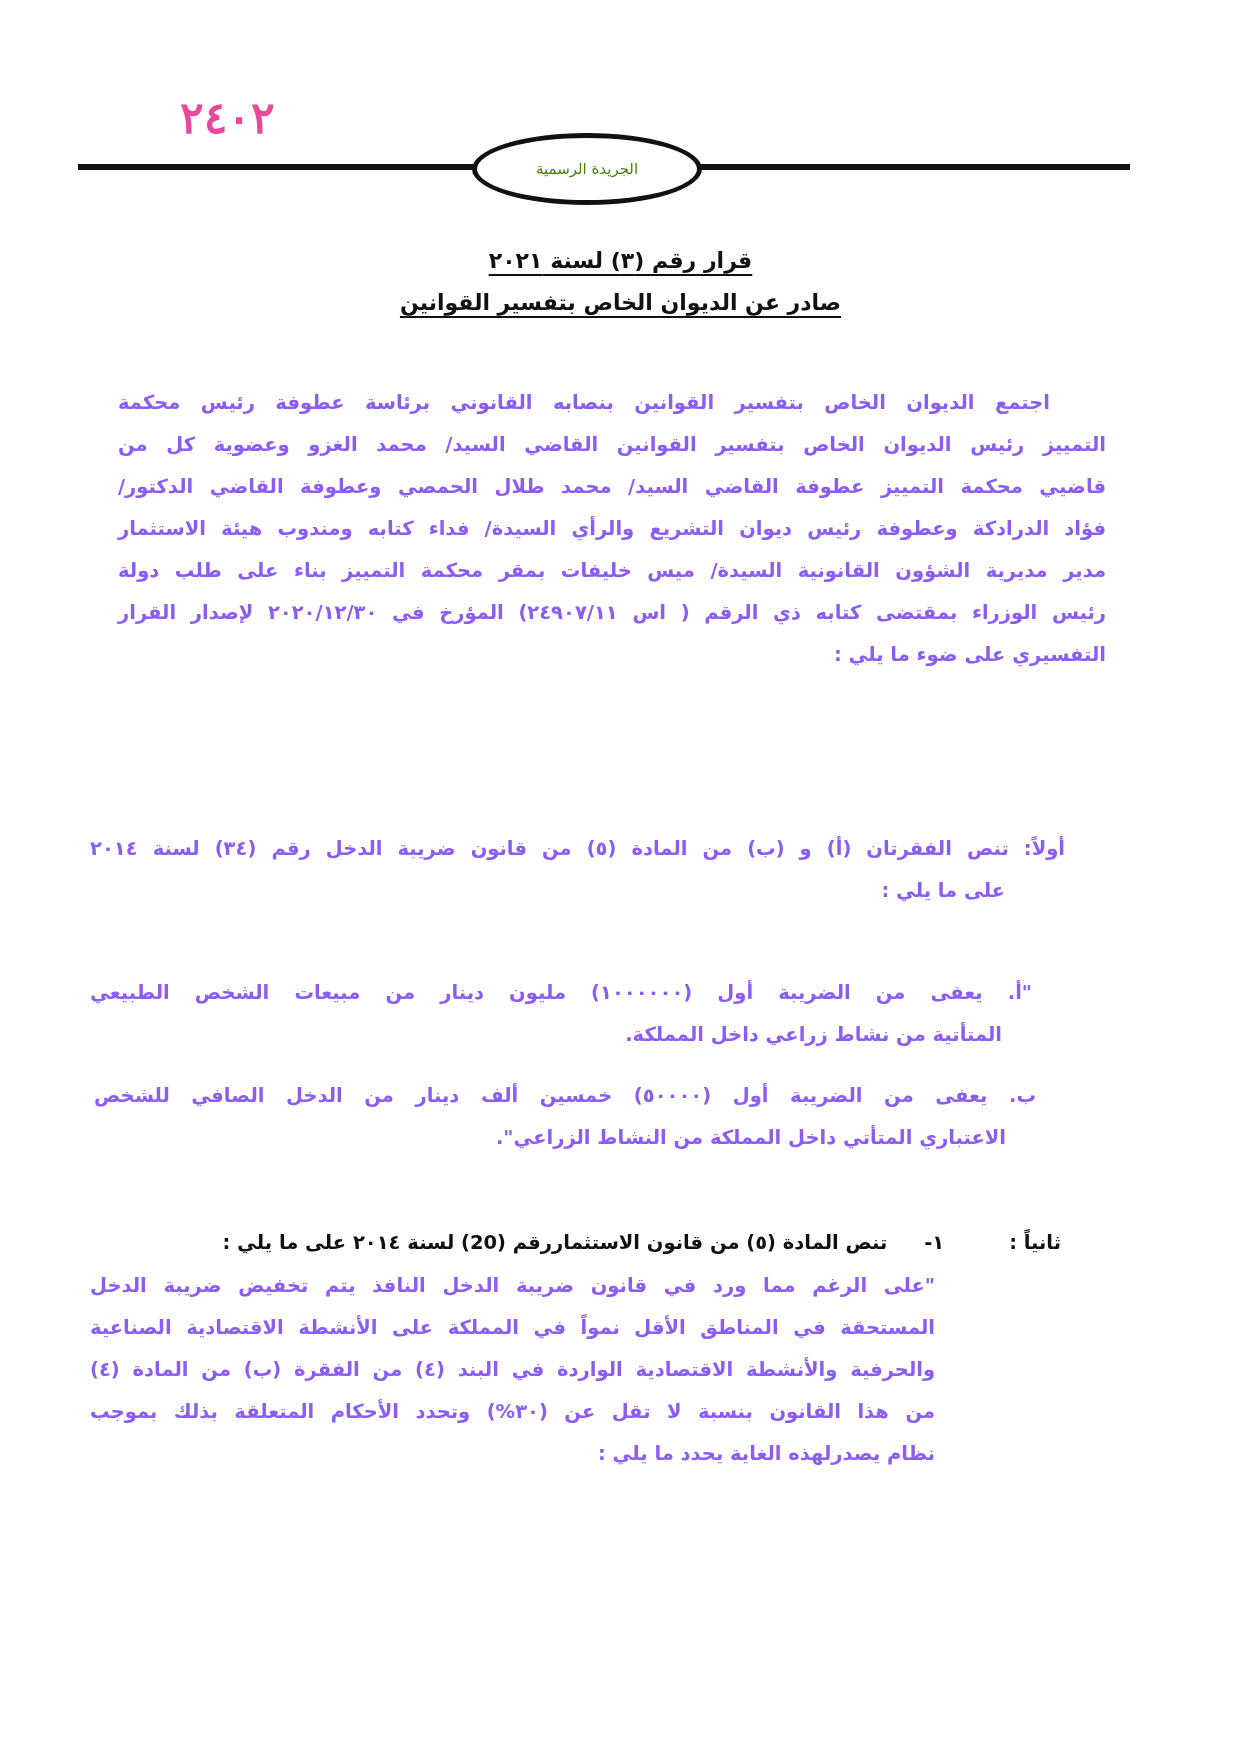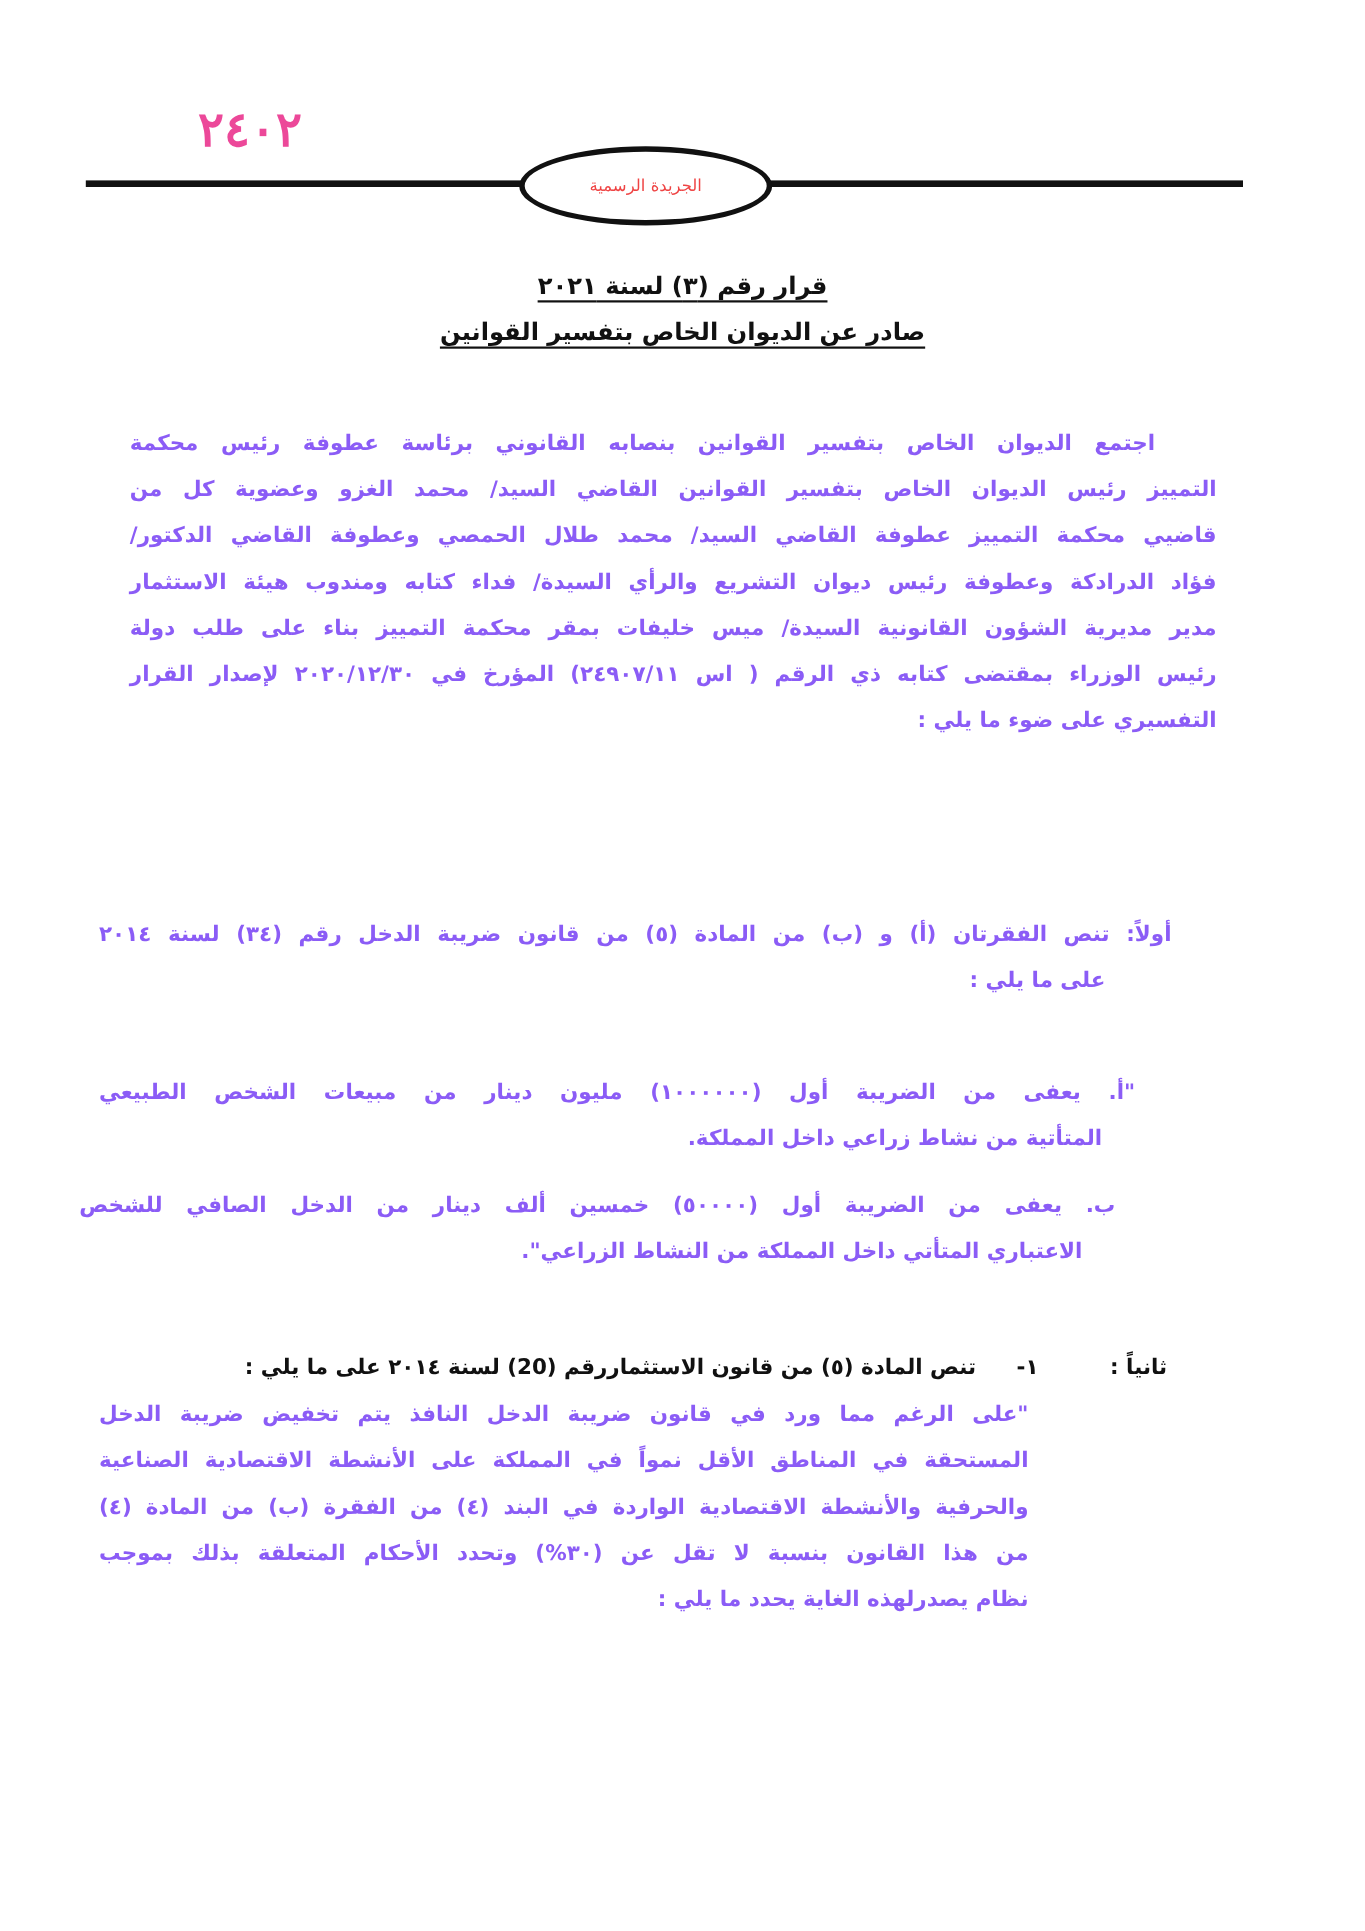--- a/index.html
+++ b/index.html
@@ -15,21 +15,21 @@
     .header-rule {
       position: absolute; left: 78px; top: 164px; width: 1052px; height: 6px;
       background: #111;
     }
     .header-ellipse {
       position: absolute; left: 472px; top: 133px; width: 230px; height: 72px;
       border: 5px solid #111; border-radius: 50%; background: #fff;
       box-sizing: border-box; display: flex; align-items: center; justify-content: center;
     }
     .header-ellipse span {
-      font-family: "DejaVu Sans", sans-serif; font-size: 15px; color: #ef4444;
+      font-family: "DejaVu Sans", sans-serif; font-size: 15px; color: #4d7c0f;
     }
     .title {
       position: absolute; left: 0; width: 1241px; text-align: center; direction: rtl;
     }
     .title span {
       font-family: "DejaVu Sans", sans-serif; font-weight: bold; font-size: 22px;
       text-decoration: underline; text-underline-offset: 6px; text-decoration-thickness: 2px;
     }
     .title-1 { top: 248px; }
     .title-2 { top: 290px; }
@@ -39,21 +39,21 @@
       line-height: 42px; color: #8b5cf6;
     }
     .para .line { display: block; text-align: justify; text-align-last: justify; white-space: nowrap; }
     .para .line.last { text-align-last: right; }
     .intro { left: 118px; top: 382px; width: 988px; }
     .intro .first { padding-right: 56px; }
     .sec1 { left: 90px; top: 828px; width: 975px; }
     .sec1 .cont { padding-right: 60px; }
     .quote-a { left: 90px; top: 972px; width: 942px; }
     .quote-a .cont { padding-right: 30px; }
-    .quote-b { left: 72px; top: 1075px; width: 942px; }
+    .quote-b { left: 94px; top: 1075px; width: 942px; }
     .quote-b .cont { padding-right: 30px; }
     .sec2-head { position: absolute; direction: rtl; right: 180px; top: 1222px;
       font-weight: bold; font-size: 19.5px; line-height: 42px; white-space: nowrap; }
     .sec2-head .label { display: inline-block; width: 110px; }
     .sec2-head .num { display: inline-block; width: 50px; }
     .sec2-body { left: 90px; top: 1265px; width: 845px; }
   </style>
 </head>
 <body>
 

